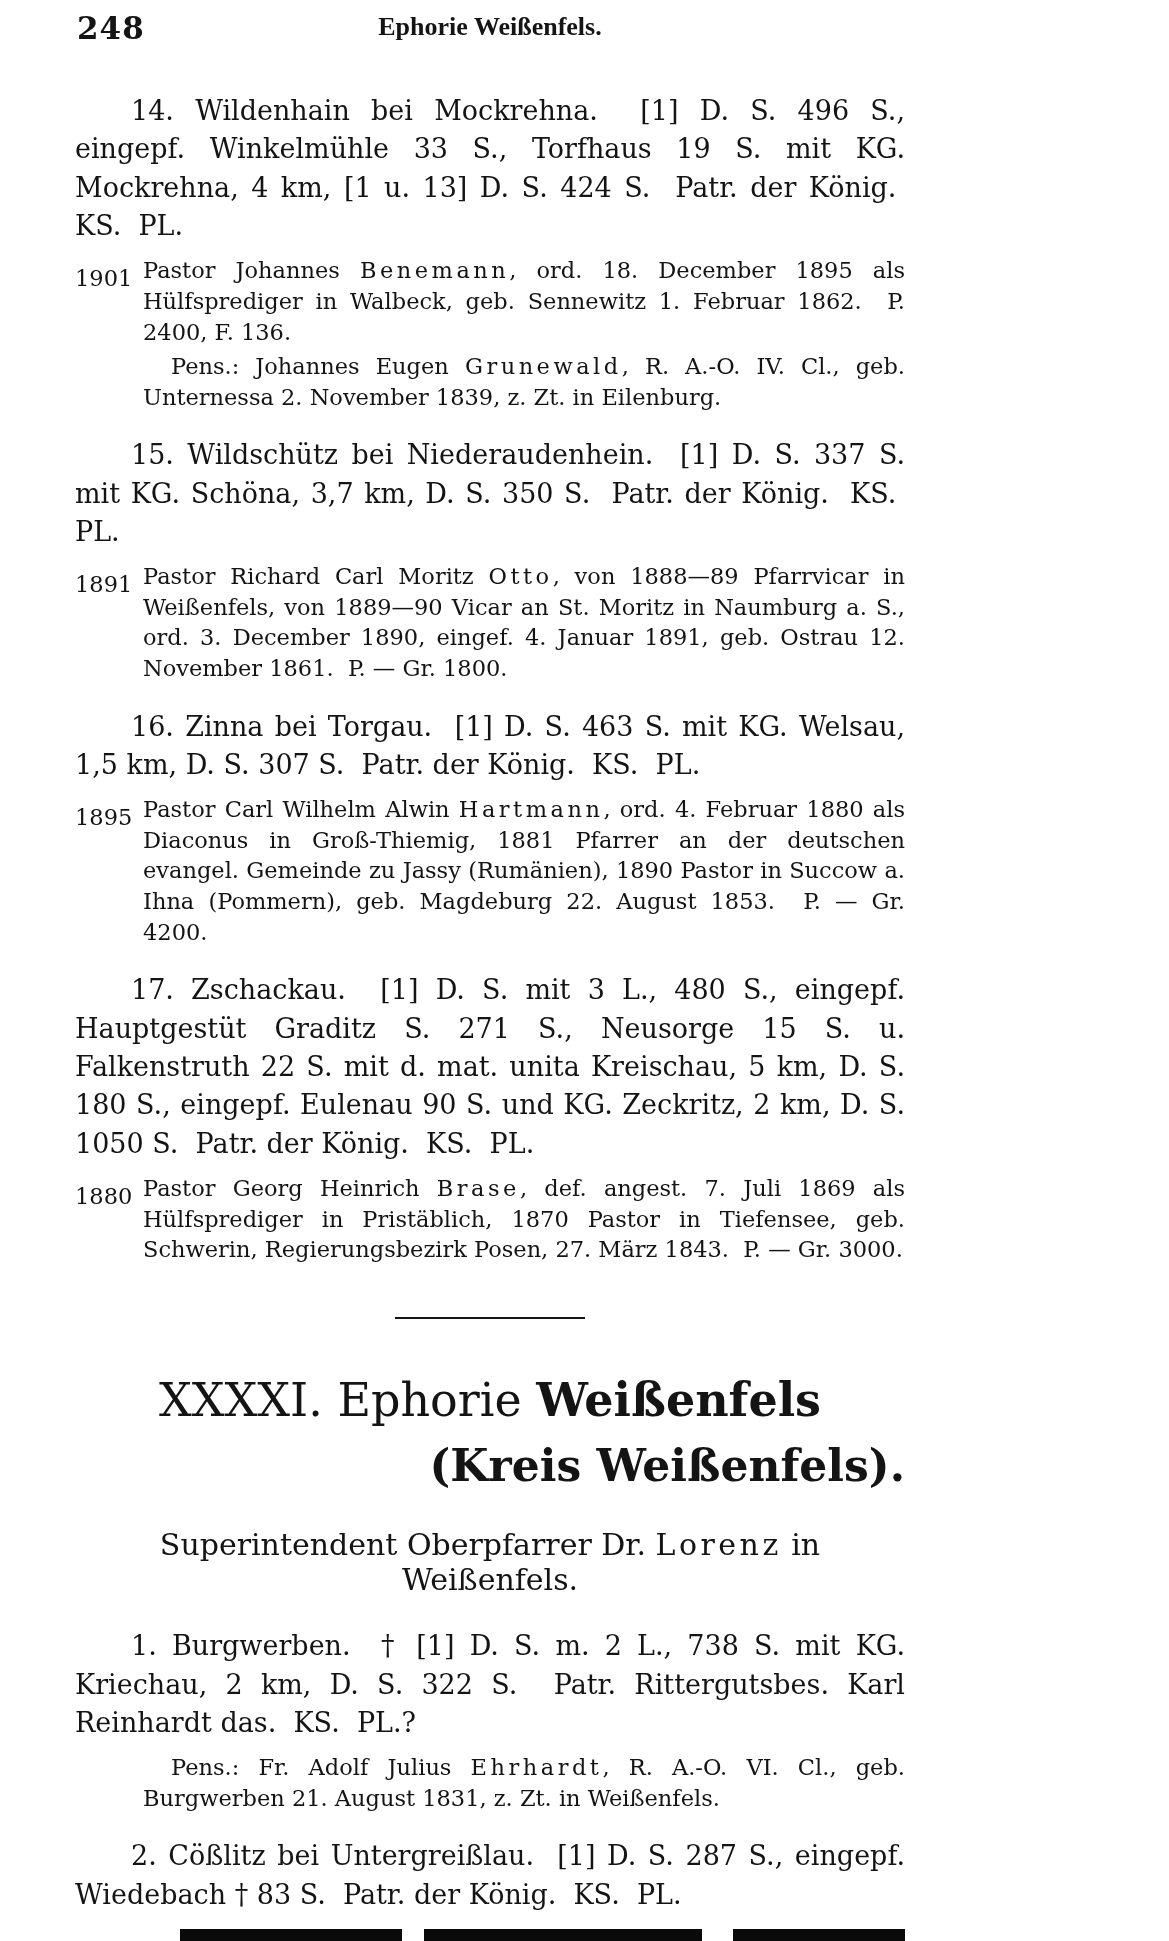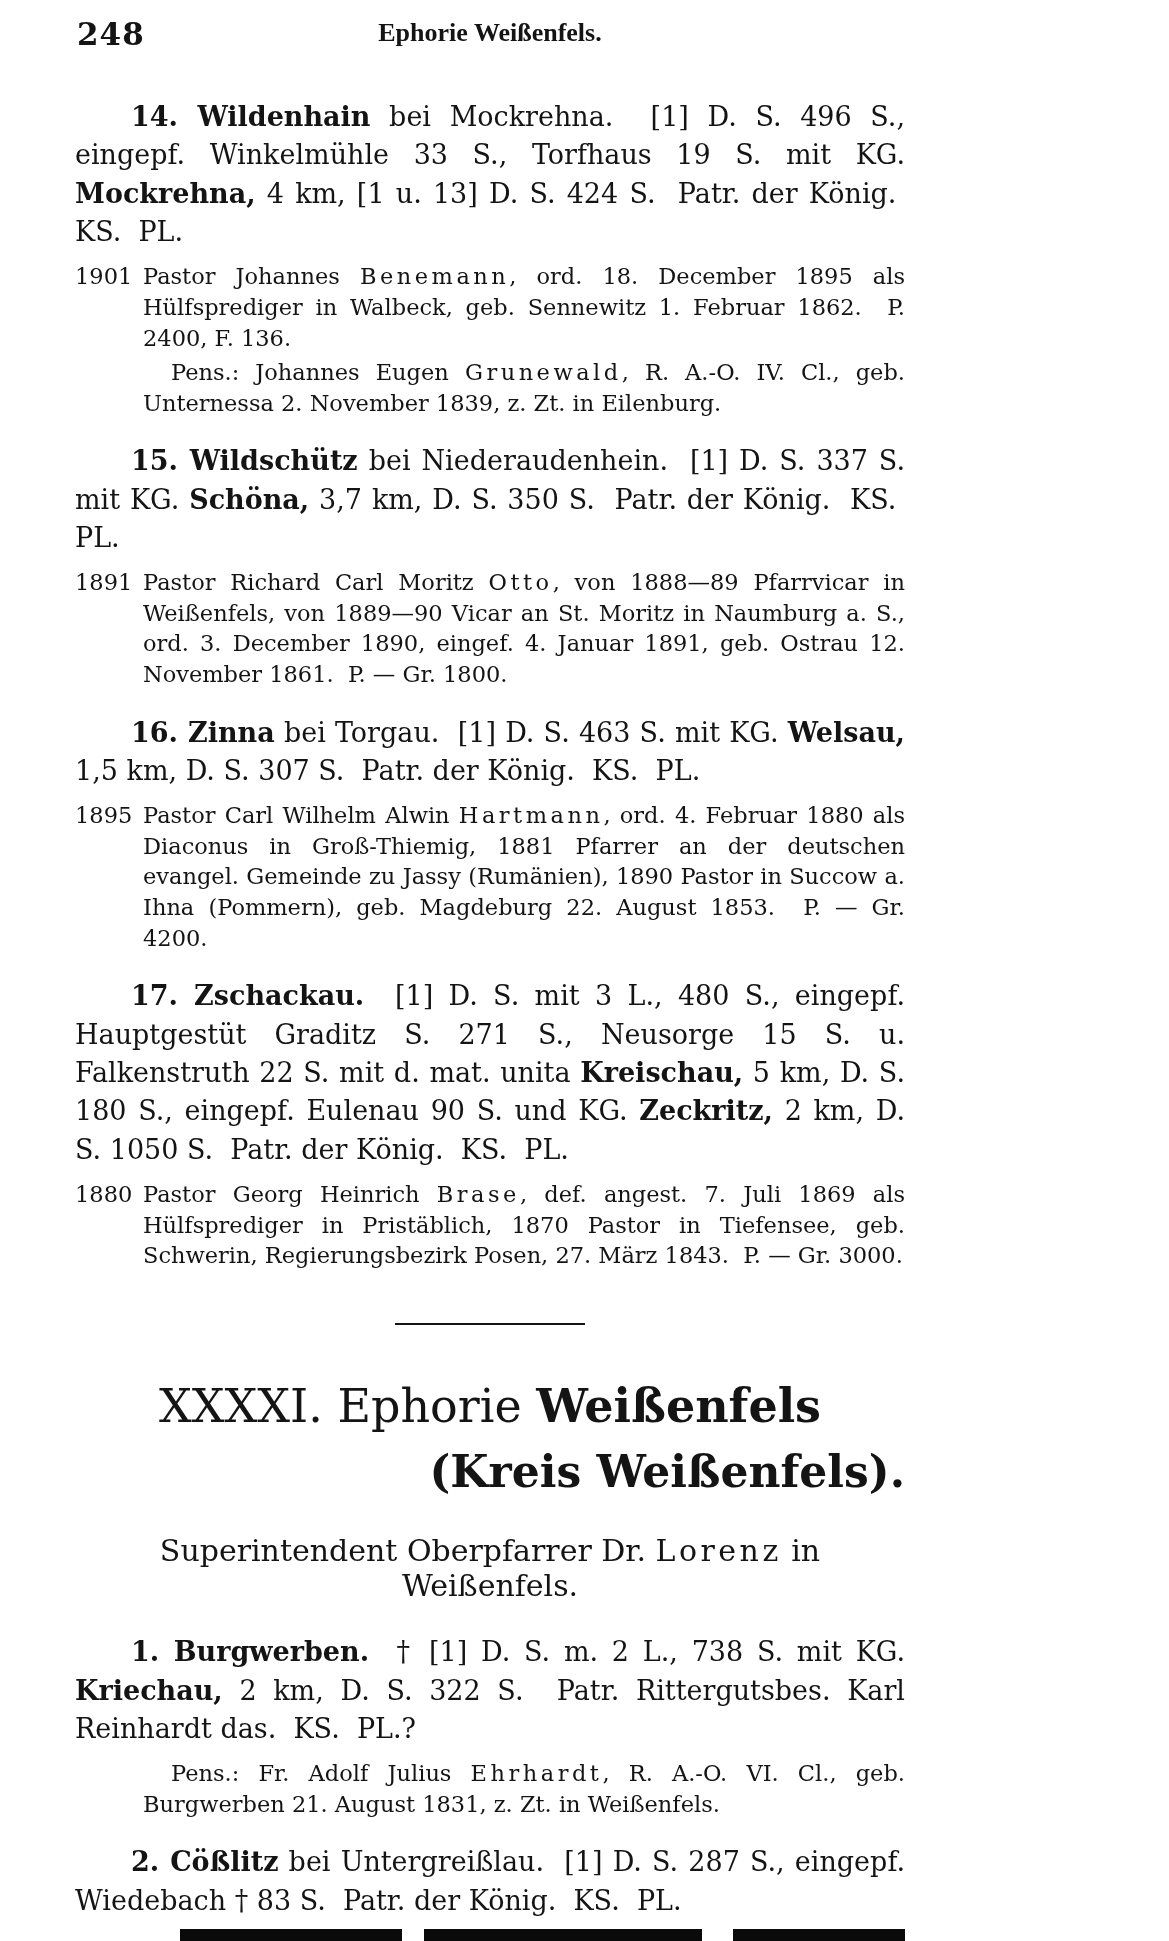--- a/index.html
+++ b/index.html
@@ -6,35 +6,35 @@
   .page{
     position:relative;
     width:1169px;
     height:1941px;
     margin:0 auto;
     background:#ffffff;
     color:#141414;
     font-family:"DejaVu Serif","Liberation Serif",serif;
     overflow:hidden;
     box-sizing:border-box;
-    padding:10px 264px 0 75px;
+    padding:4px 264px 0 75px;
   }
   .header{position:relative;height:64px;}
   .page-number{position:absolute;left:2px;top:6px;font-size:31px;font-weight:bold;letter-spacing:1px;}
   .running-header{text-align:center;font-size:26px;font-weight:bold;padding-top:8px;font-family:Liberation Serif, serif;}
   .entry{
     font-size:27px;line-height:1.42;text-align:justify;
     text-indent:56px;margin:24px 0 10px 0;
   }
-  .entry .bold{font-weight:bold;}
+  .entry .bold{font-weight:normal;}
   .pastor{
     position:relative;font-size:22.5px;line-height:1.36;text-align:justify;
     padding-left:68px;margin:6px 0 2px 0;
   }
-  .pastor .year{position:absolute;left:0;top:0;}
+  .pastor .year{position:absolute;left:0;top:8px;}
   .pens{
     font-size:22.5px;line-height:1.36;text-align:justify;
     padding-left:68px;text-indent:28px;margin:4px 0 8px 0;
   }
   .spaced{letter-spacing:3.5px;}
   .divider{
     width:190px;height:0;border-top:2.5px solid #141414;
     margin:52px auto 0 auto;
   }
   .section-heading{

